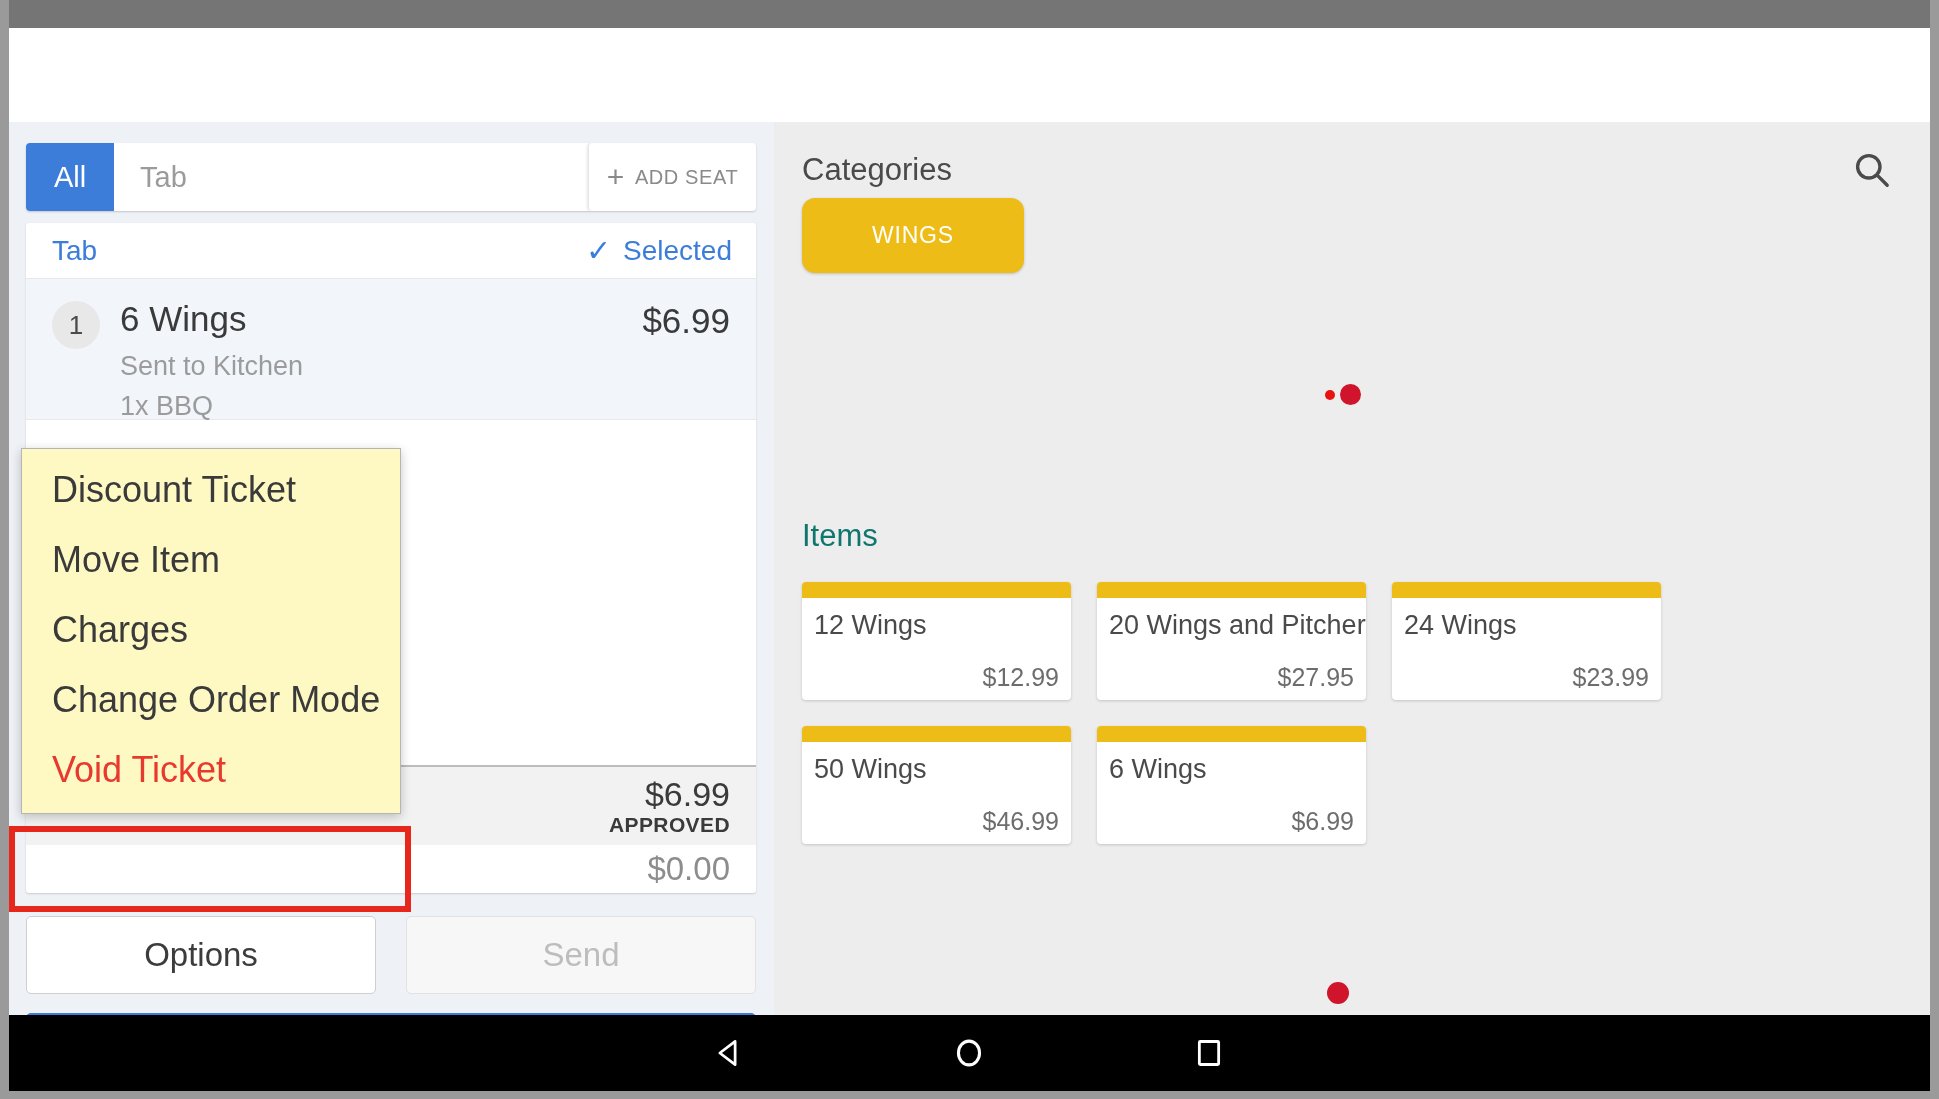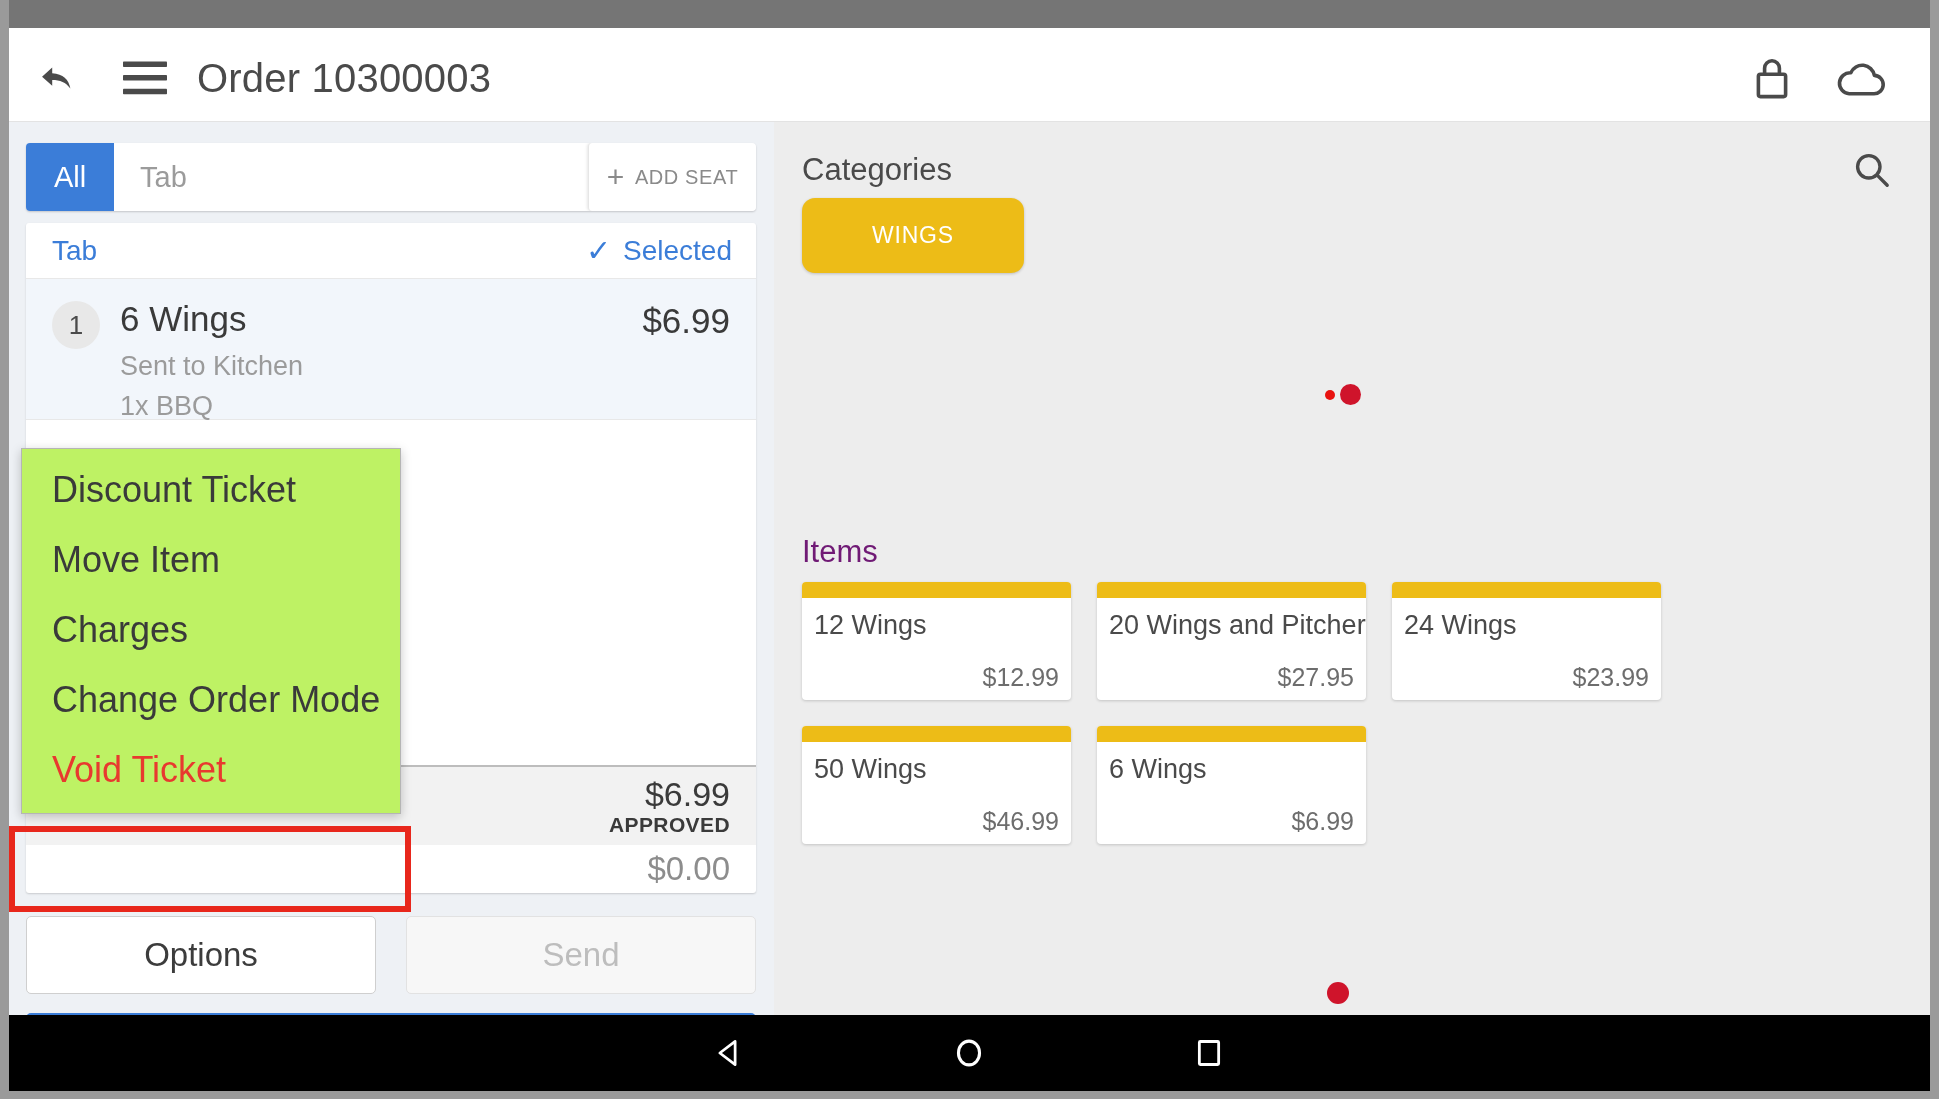--- a/index.html
+++ b/index.html
@@ -234,21 +234,21 @@
     border-radius: 5px;
     display: flex; align-items: center; justify-content: center;
     font-size: 36px; color: #ffffff;
   }
 
   
   #context-menu {
     position: absolute;
     left: 12px; top: 326px;
     width: 380px;
-    background: #bef264;
+    background: #fef9c3;
     border: 1px solid #b5b5b5;
     box-shadow: 0 3px 10px rgba(0,0,0,.22);
     z-index: 40;
     padding: 6px 0 8px 0;
   }
   .menu-item {
     padding: 14px 0 14px 30px;
     font-size: 36px;
     color: #3a3a3a;
     white-space: nowrap;
@@ -290,22 +290,22 @@
   .cat-chip {
     width: 222px; height: 75px;
     background: #edbc17;
     border-radius: 13px;
     box-shadow: 0 1px 3px rgba(0,0,0,.2);
     display: flex; align-items: center; justify-content: center;
     color: #ffffff; font-size: 23px; letter-spacing: .8px;
   }
   #items-label {
     position: absolute;
-    left: 28px; top: 412px;
-    font-size: 31px; color: #701a75;
+    left: 28px; top: 396px;
+    font-size: 31px; color: #0f766e;
   }
   #item-grid {
     position: absolute;
     left: 28px; top: 460px;
     width: 1104px;
     display: flex; flex-wrap: wrap; gap: 26px;
   }
   .item-tile {
     position: relative;
     width: 269px; height: 118px;
@@ -354,51 +354,20 @@
 </style>
 </head>
 <body>
 
 <div id="device">
 
   <div id="statusbar"></div>
 
   <div id="screen">
 
-    <div id="appbar">
-
-      <div class="appbar-icon" id="back-icon">
-        <svg width="46" height="46" viewBox="0 0 24 24" fill="#4a4a4a">
-          <path d="M9.5 6.5 L4.2 11.3 L9.5 16.1 L9.5 13.0 C13.6 13.0 16.6 14.2 19.0 17.5 C18.0 12.6 15.3 9.9 9.5 9.5 Z"></path>
-        </svg>
-      </div>
-
-      <div class="appbar-icon" id="menu-icon">
-        <svg width="44" height="34" viewBox="0 0 24 18" fill="#4a4a4a">
-          <rect x="0" y="0" width="24" height="3.0" rx="0.4"></rect>
-          <rect x="0" y="7.4" width="24" height="3.0" rx="0.4"></rect>
-          <rect x="0" y="14.8" width="24" height="3.0" rx="0.4"></rect>
-        </svg>
-      </div>
-
-      <div id="appbar-title">Order 10300003</div>
-
-      <div class="appbar-icon" id="lock-icon">
-        <svg width="36" height="42" viewBox="0 0 18 21" fill="none" stroke="#4a4a4a" stroke-width="1.8">
-          <rect x="2.2" y="8.6" width="13.6" height="11.2" rx="1"></rect>
-          <path d="M5.3 8.6 V5.6 a3.7 3.7 0 0 1 7.4 0 V8.6"></path>
-        </svg>
-      </div>
-
-      <div class="appbar-icon" id="cloud-icon">
-        <svg width="52" height="38" viewBox="0 0 26 19" fill="none" stroke="#4a4a4a" stroke-width="1.8" stroke-linejoin="round">
-          <path d="M6.6 17.4 h12.2 a4.6 4.6 0 0 0 0.4 -9.2 a6.2 6.2 0 0 0 -11.8 -1.3 a4.9 4.9 0 0 0 -0.8 10.5 Z"></path>
-        </svg>
-      </div>
-    </div>
 
     <div id="content">
 
       <div id="left-panel">
 
         <div id="seat-strip">
           <div id="tab-all">All</div>
           <div id="tab-name">Tab</div>
           <div id="add-seat-btn">
             <span id="add-seat-plus">+</span>

